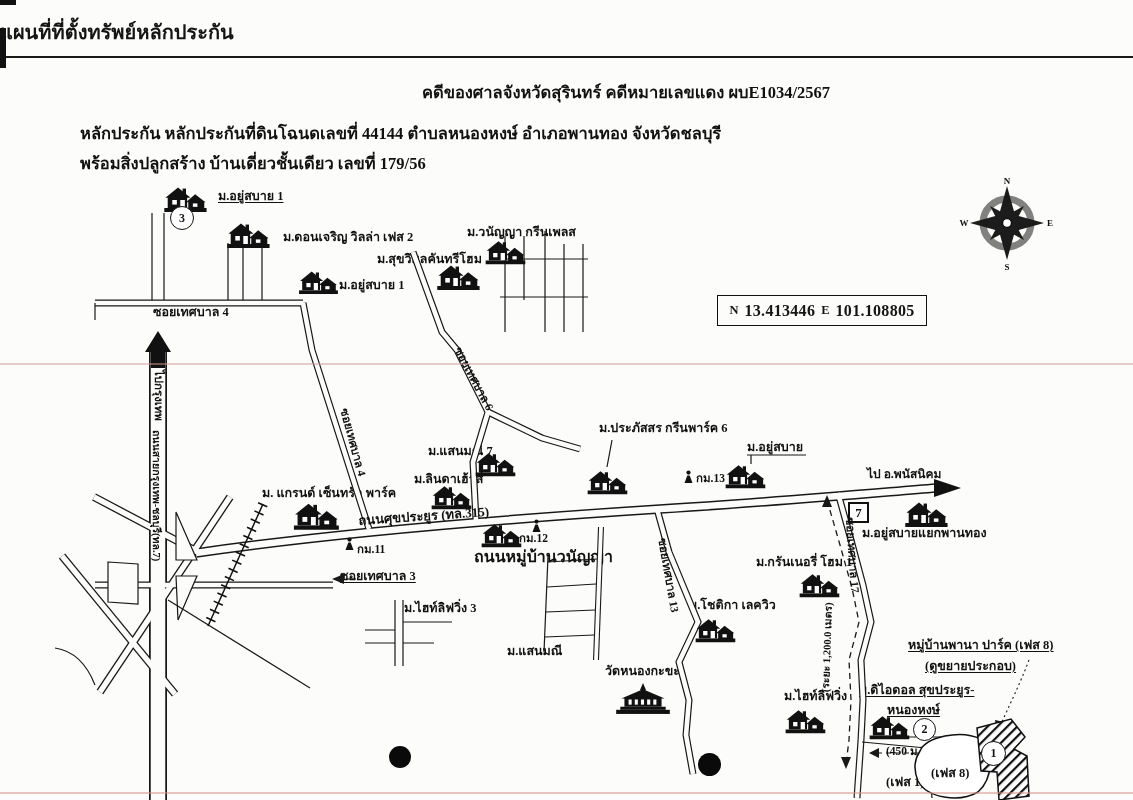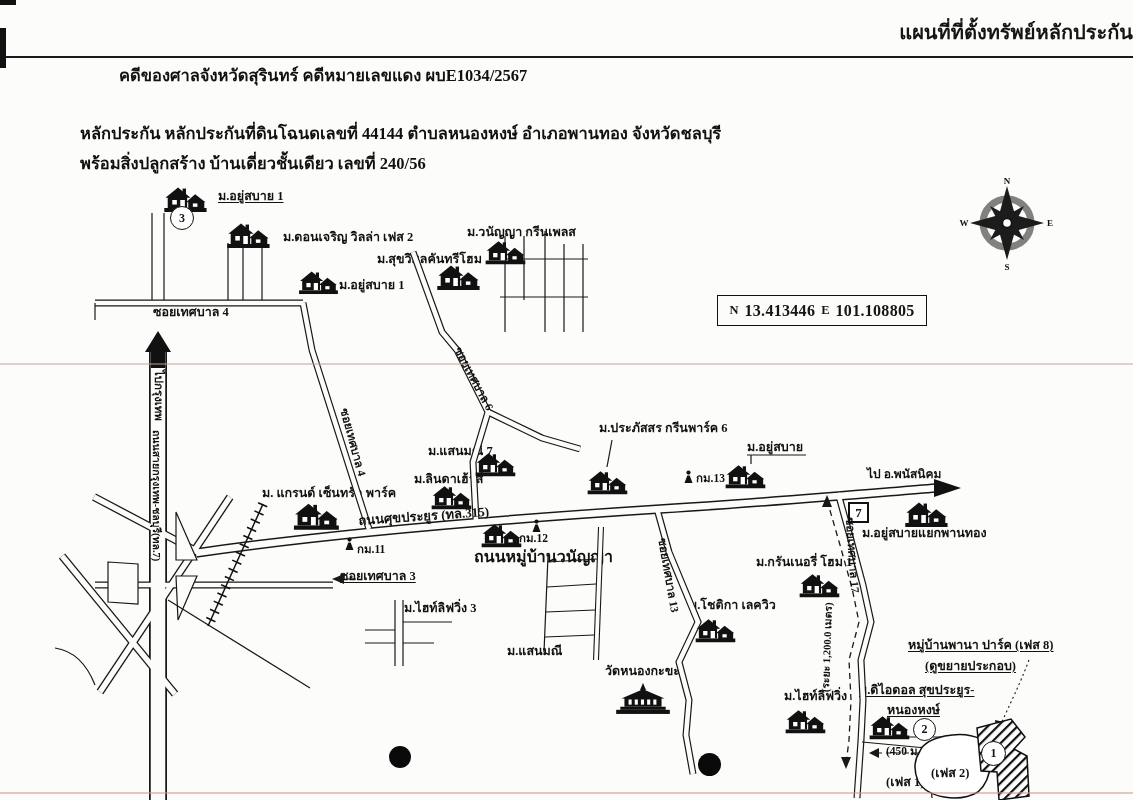--- a/index.html
+++ b/index.html
@@ -28,25 +28,25 @@
 
 <div id="page">
 
   <div class="abs" style="left:0;top:0;width:16px;height:5px;background:#111;z-index:10"></div>
   <div class="abs" style="left:0;top:28px;width:6px;height:40px;background:#111;z-index:10"></div>
   <div class="scanline" style="top:363px;height:2px;background:rgba(205,155,150,.5)"></div>
   <div class="scanline" style="top:792px;height:2px;background:rgba(215,150,140,.55)"></div>
   <div class="dot" style="left:389px;top:746px;width:22px;height:22px"></div>
   <div class="dot" style="left:698px;top:753px;width:23px;height:23px"></div>
 
-  <div class="abs" style="left:0;right:0;top:16px;text-align:right;font-size:20px;font-weight:700">แผนที่ที่ตั้งทรัพย์หลักประกัน</div>
+  <div class="abs" style="left:0;right:0;top:16px;text-align:left;font-size:20px;font-weight:700">แผนที่ที่ตั้งทรัพย์หลักประกัน</div>
   <div class="abs" style="left:0;top:56px;width:1133px;height:2px;background:#1a1a1a"></div>
-  <div class="hdr" style="left:0;right:0;top:62px;padding-left:119px">คดีของศาลจังหวัดสุรินทร์ คดีหมายเลขแดง ผบE1034/2567</div>
+  <div class="hdr" style="left:0;right:0;top:79px;text-align:center;padding-left:119px">คดีของศาลจังหวัดสุรินทร์ คดีหมายเลขแดง ผบE1034/2567</div>
   <div class="hdr" style="left:80px;top:120px">หลักประกัน หลักประกันที่ดินโฉนดเลขที่ 44144 ตำบลหนองหงษ์ อำเภอพานทอง จังหวัดชลบุรี</div>
-  <div class="hdr" style="left:80px;top:150px">พร้อมสิ่งปลูกสร้าง บ้านเดี่ยวชั้นเดียว เลขที่ 240/56</div>
+  <div class="hdr" style="left:80px;top:150px">พร้อมสิ่งปลูกสร้าง บ้านเดี่ยวชั้นเดียว เลขที่ 179/56</div>
 
   <svg class="map" width="1133" height="800" viewBox="0 0 1133 800">
     <defs>
       <pattern id="hatch" width="7" height="7" patternUnits="userSpaceOnUse" patternTransform="rotate(45)">
         <rect width="7" height="7" fill="#fff"></rect>
         <line x1="1" y1="0" x2="1" y2="7" stroke="#111" stroke-width="2.4"></line>
       </pattern>
       <symbol id="sym-house" viewBox="0 0 40 28">
         <rect x="17" y="4" width="3" height="7" fill="#111"></rect>
         <path d="M2,12 L13,3 L24,12 Z" fill="#111"></path>
@@ -288,15 +288,15 @@
   <div class="lbl" style="left:756px;top:555px">ม.กรันเนอรี่ โฮม 1</div>
   <div class="lbl rot sm" style="left:856px;top:517px;transform:rotate(86deg);z-index:5">ซอยเทศบาล 17</div>
   <div class="lbl rot" style="left:820px;top:692px;transform:rotate(-88deg);font-size:10.5px;z-index:5">(ระยะ 1,200.0 เมตร)</div>
   <div class="lbl" style="left:784px;top:689px">ม.ไฮท์ลิฟวิ่ง</div>
   <div class="lbl u" style="left:908px;top:638px">หมู่บ้านพานา ปาร์ค (เฟส 8)</div>
   <div class="lbl u" style="left:925px;top:659px">(ดูขยายประกอบ)</div>
   <div class="lbl u" style="left:859px;top:683px">ม.ดิไอดอล สุขประยูร-</div>
   <div class="lbl u" style="left:887px;top:703px">หนองหงษ์</div>
   <div class="lbl sm" style="left:886px;top:745px">(450 ม.)</div>
   <div class="lbl" style="left:886px;top:775px">(เฟส 1)</div>
-  <div class="lbl" style="left:931px;top:766px;z-index:5">(เฟส 2)</div>
+  <div class="lbl" style="left:931px;top:766px;z-index:5">(เฟส 8)</div>
 
 </div>
 
 </body></html>

